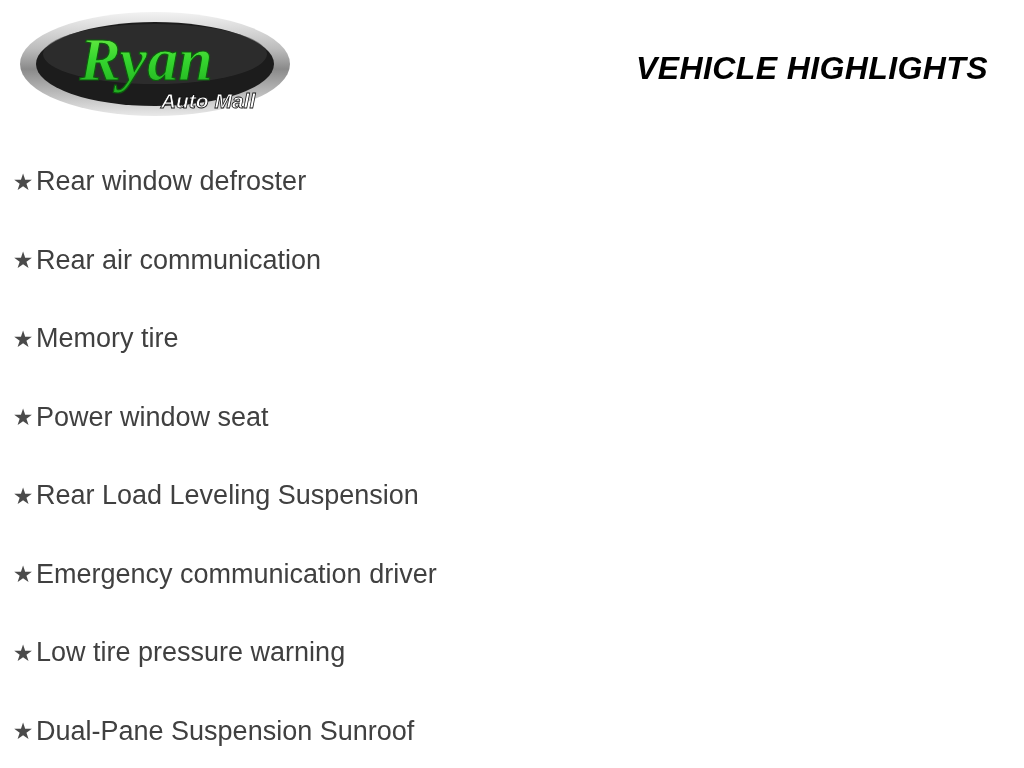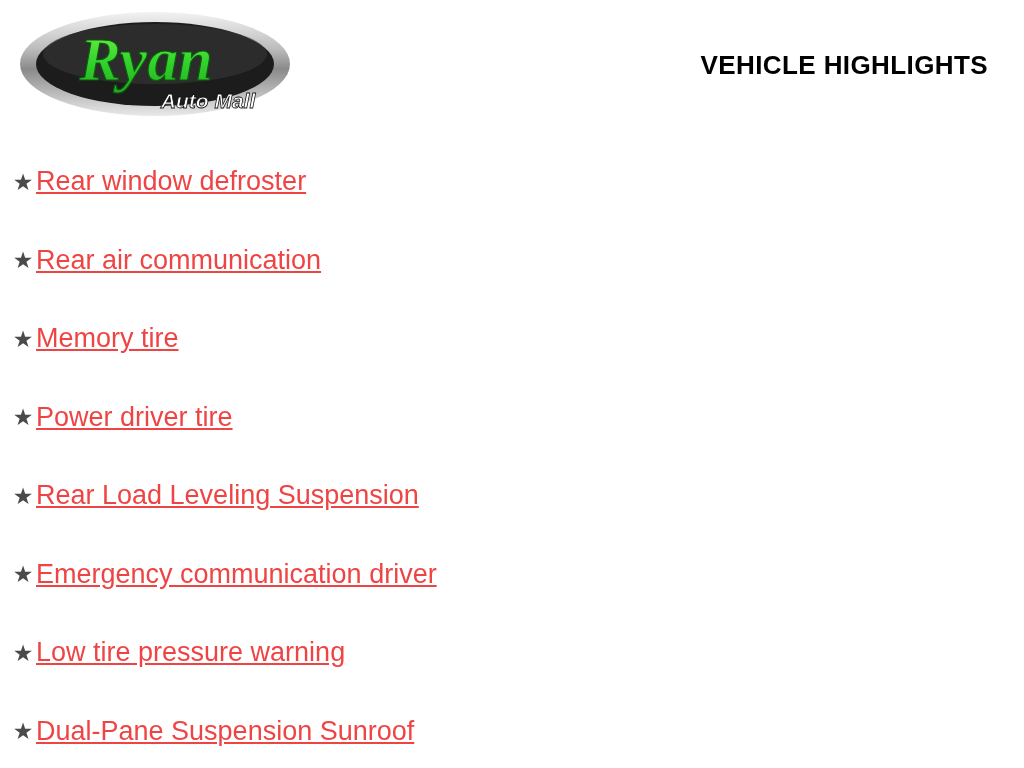--- a/index.html
+++ b/index.html
@@ -31,25 +31,26 @@
     width: 275px;
     height: 112px;
   }
   .logo svg {
     display: block;
   }
   .doc-title {
     position: absolute;
     right: 36px;
     top: 50px;
-    font-size: 26px;
+    font-size: 32px;
     font-weight: bold;
     color: #000000;
     letter-spacing: 0.4px;
     white-space: nowrap;
+    font-style: italic;
   }
 
   
   .highlight-list {
     position: absolute;
     left: 0;
     top: 143px;
     width: 1024px;
     margin: 0;
     padding: 0;
@@ -64,24 +65,23 @@
   .star-icon {
     width: 26px;
     flex: 0 0 26px;
     font-size: 23px;
     line-height: 1;
     color: #4a4a4a;
     text-align: center;
   }
   .item-label {
     font-size: 27px;
-    color: #ef4444;
+    color: #404040;
     line-height: 1.1;
     white-space: nowrap;
-    text-decoration: underline;
   }
 </style>
 </head>
 <body>
 
 <div class="page">
 
   <div class="header">
 
     <div class="logo">
@@ -118,21 +118,21 @@
     <li class="highlight-item">
       <span class="star-icon">★</span>
       <span class="item-label">Rear air communication</span>
     </li>
     <li class="highlight-item">
       <span class="star-icon">★</span>
       <span class="item-label">Memory tire</span>
     </li>
     <li class="highlight-item">
       <span class="star-icon">★</span>
-      <span class="item-label">Power driver tire</span>
+      <span class="item-label">Power window seat</span>
     </li>
     <li class="highlight-item">
       <span class="star-icon">★</span>
       <span class="item-label">Rear Load Leveling Suspension</span>
     </li>
     <li class="highlight-item">
       <span class="star-icon">★</span>
       <span class="item-label">Emergency communication driver</span>
     </li>
     <li class="highlight-item">

